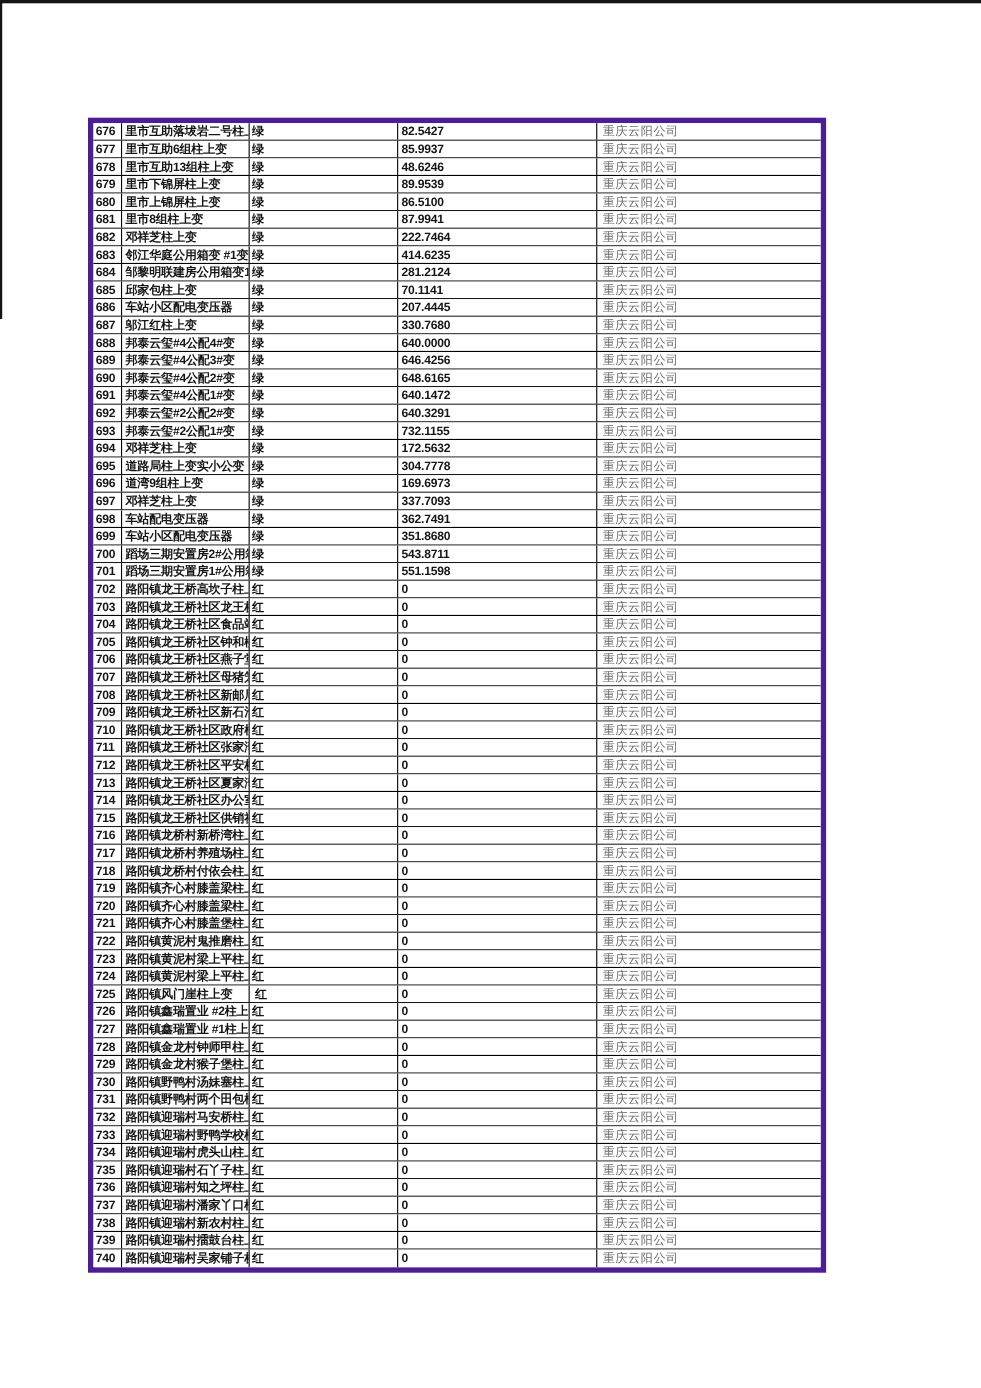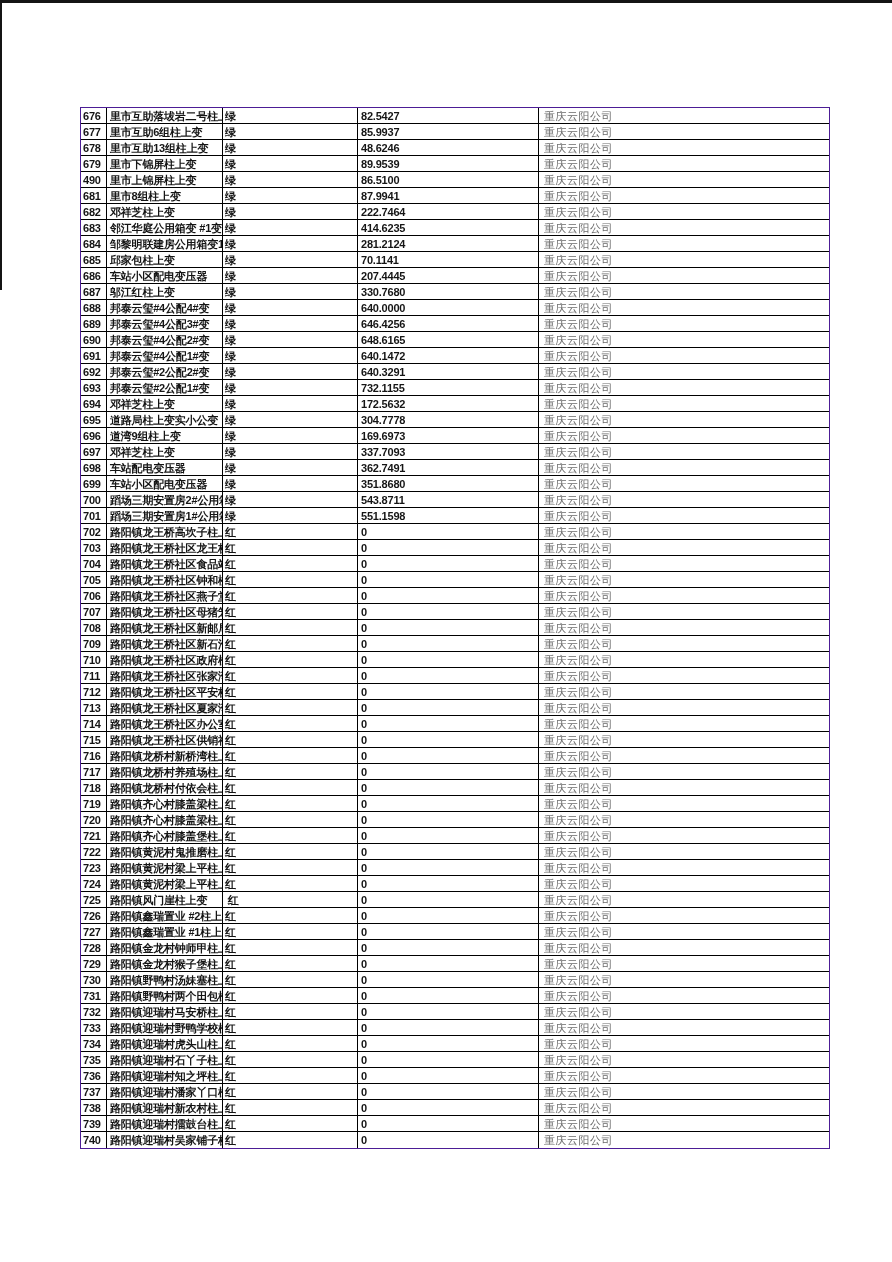--- a/index.html
+++ b/index.html
@@ -5,22 +5,22 @@
   * { box-sizing: border-box; margin: 0; padding: 0; }
   html, body { width: 892px; height: 1262px; background: #ffffff; overflow: hidden; }
   body { position: relative; font-family: "Liberation Sans", sans-serif; }
 
   
   .scan-edge-top  { position: absolute; left: 0; top: 0; width: 892px; height: 3px; background: #141414; }
   .scan-edge-left { position: absolute; left: 0; top: 0; width: 2px; height: 290px; background: #141414; }
 
   
   .sheet {
-    position: absolute; left: 80px; top: 107px; width: 750px;
-    border: 1px solid #4c1d95;
+    position: absolute; left: 80px; top: 107px; width: 671px;
+    border: 5px solid #4c1d95;
     background: #fff;
   }
   .row { display: flex; height: 16px; border-bottom: 1px solid #000; background: #fff; }
   .row:last-child { border-bottom: none; align-items: flex-end; }
   .cell {
     height: 100%;
     border-right: 1px solid #000;
     overflow: hidden;
     white-space: pre;
     font-family: "Liberation Sans", sans-serif;
@@ -76,21 +76,21 @@
 
   <div class="row">
     <div class="cell c-id">679</div>
     <div class="cell c-name">里市下锦屏柱上变</div>
     <div class="cell c-status">绿</div>
     <div class="cell c-value">89.9539</div>
     <div class="cell c-company">重庆云阳公司</div>
   </div>
 
   <div class="row">
-    <div class="cell c-id">490</div>
+    <div class="cell c-id">680</div>
     <div class="cell c-name">里市上锦屏柱上变</div>
     <div class="cell c-status">绿</div>
     <div class="cell c-value">86.5100</div>
     <div class="cell c-company">重庆云阳公司</div>
   </div>
 
   <div class="row">
     <div class="cell c-id">681</div>
     <div class="cell c-name">里市8组柱上变</div>
     <div class="cell c-status">绿</div>

